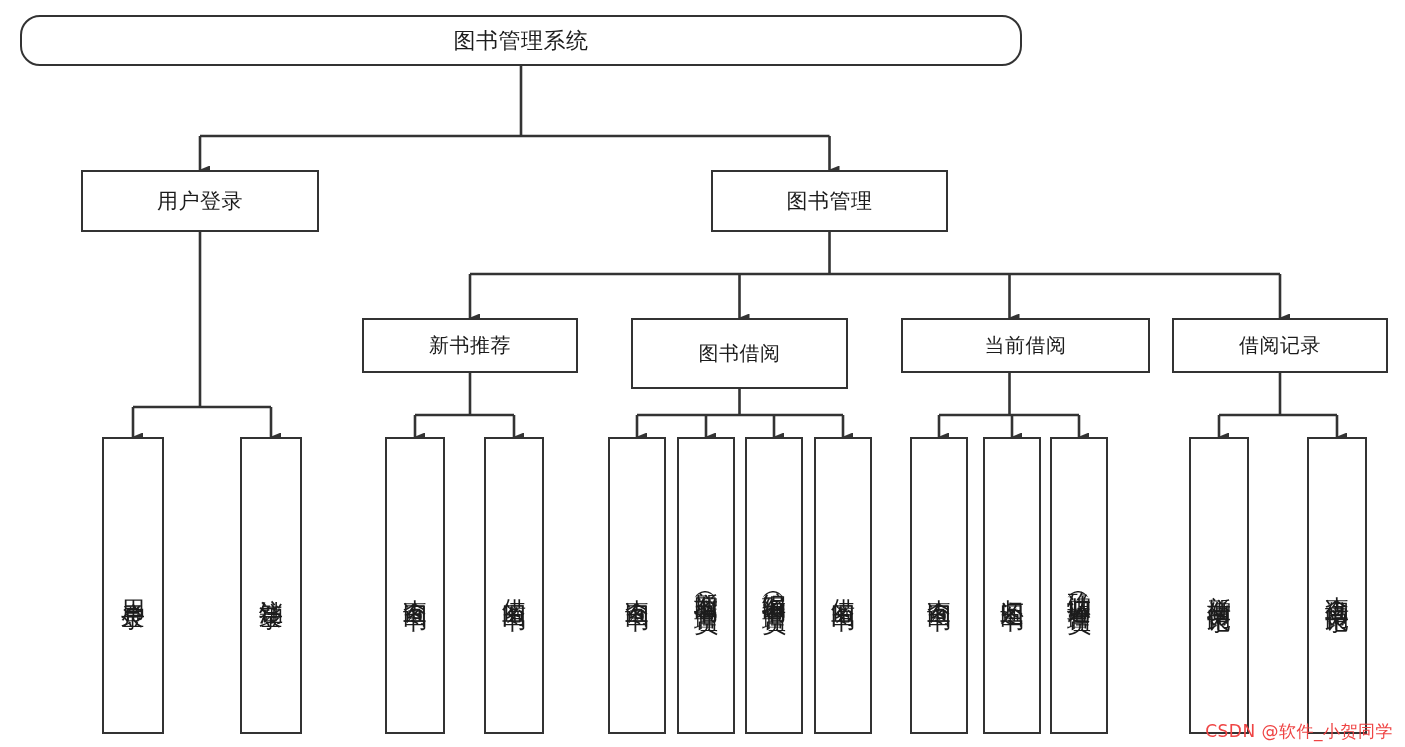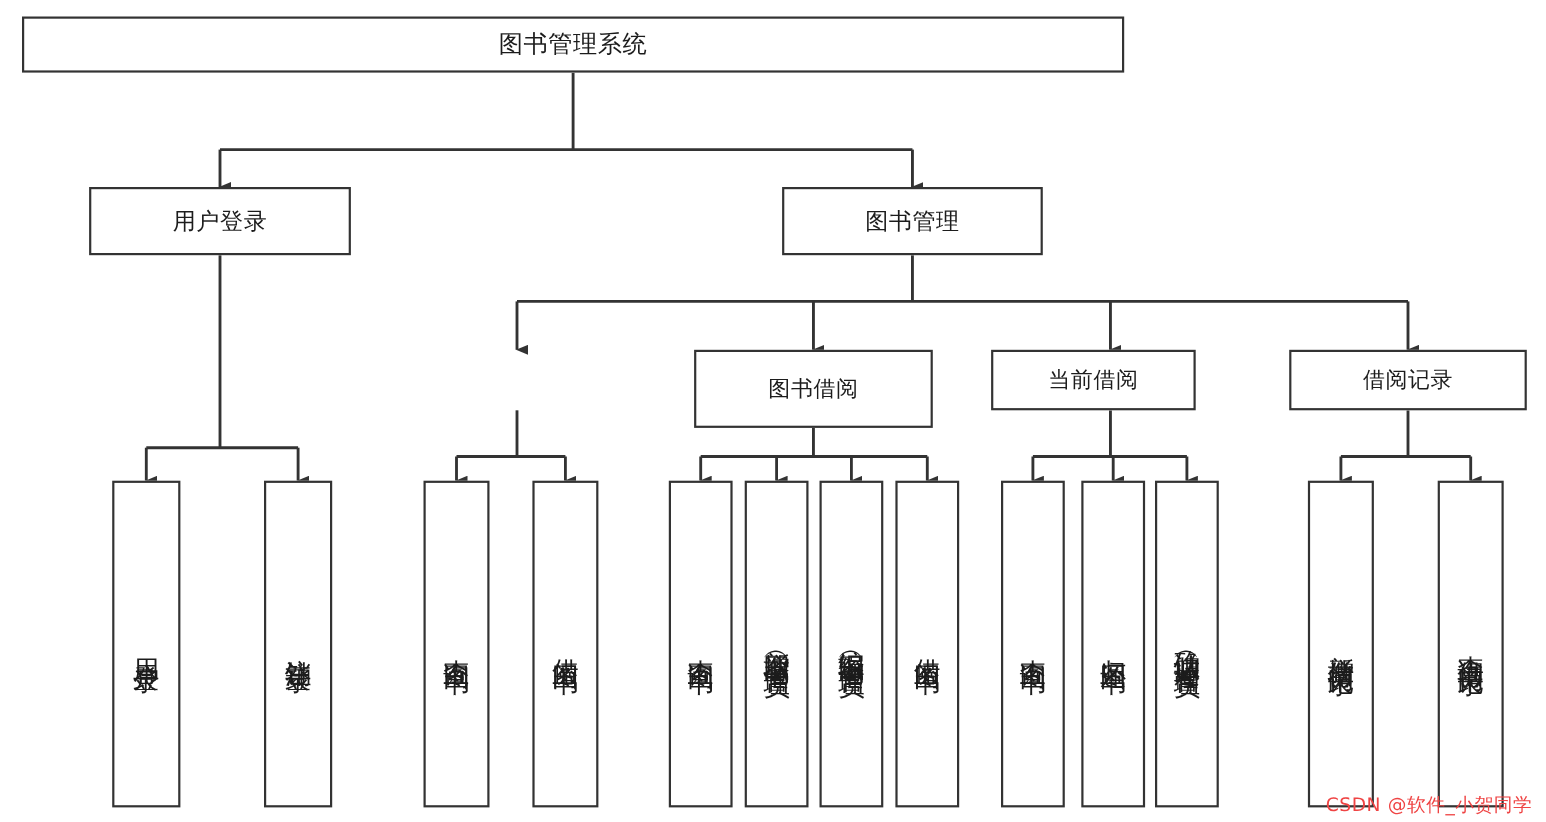--- a/index.html
+++ b/index.html
@@ -116,35 +116,38 @@
         <path d="M 939 415 L 939 437" marker-end="url(#arrow)"></path>
         <path d="M 1012 415 L 1012 437" marker-end="url(#arrow)"></path>
         <path d="M 1079 415 L 1079 437" marker-end="url(#arrow)"></path>
         <path d="M 1280 373 L 1280 415"></path>
         <path d="M 1219 415 L 1337 415"></path>
         <path d="M 1219 415 L 1219 437" marker-end="url(#arrow)"></path>
         <path d="M 1337 415 L 1337 437" marker-end="url(#arrow)"></path>
       </g>
   </svg>
 
-  <div class="node root" id="n-root" style="left: 20px; top: 15px; width: 1002px; height: 51px;">
+  <div class="node root" id="n-root" style="left: 20px; top: 15px; width: 1002px; height: 51px; border-radius: 20px;">
     <span class="label">图书管理系统</span>
   </div>
 
   <div class="node level2" id="n-user-login" style="left: 81px; top: 170px; width: 238px; height: 62px;">
     <span class="label">用户登录</span>
   </div>
   <div class="node level2" id="n-book-manage" style="left: 711px; top: 170px; width: 237px; height: 62px;">
     <span class="label">图书管理</span>
   </div>
 
+  <div class="node level3" id="n-new-book-recommend" style="left: 362px; top: 318px; width: 216px; height: 55px;">
+    <span class="label">新书推荐</span>
+  </div>
   <div class="node level3" id="n-book-borrow" style="left: 631px; top: 318px; width: 217px; height: 71px;">
     <span class="label">图书借阅</span>
   </div>
-  <div class="node level3" id="n-current-borrow" style="left: 901px; top: 318px; width: 186px; height: 55px;">
+  <div class="node level3" id="n-current-borrow" style="left: 901px; top: 318px; width: 249px; height: 55px;">
     <span class="label">当前借阅</span>
   </div>
   <div class="node level3" id="n-borrow-record" style="left: 1172px; top: 318px; width: 216px; height: 55px;">
     <span class="label">借阅记录</span>
   </div>
 
   <div class="node leaf" id="n-leaf-user-login" style="left: 102px; top: 437px; width: 62px; height: 297px;">
     <span class="label">用户登录</span>
   </div>
   <div class="node leaf" id="n-leaf-user-logout" style="left: 240px; top: 437px; width: 62px; height: 297px;">

